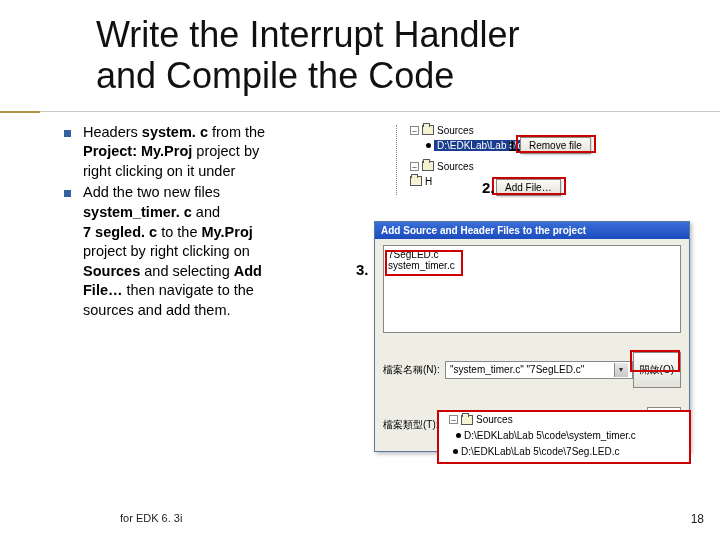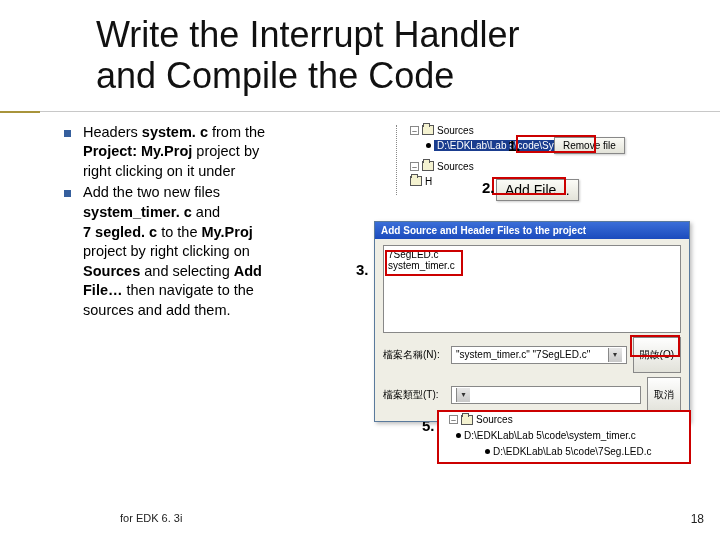--- a/index.html
+++ b/index.html
@@ -55,21 +55,21 @@
   .redbox1 { position:absolute; border:2px solid #c00; }
 
   .dialog {
     position: absolute; top: 98px; left: -8px; width: 316px;
     border: 1px solid #5a7a9c; background:#e8e6dc;
     box-shadow: 2px 2px 4px rgba(0,0,0,0.25);
   }
   .dlg-title { background: linear-gradient(#3a6ed8,#1b4bbd); color:#fff; font-size:10px; padding:3px 6px; font-weight:700; }
   .dlg-body { padding: 6px 8px 8px 8px; background:#efeee5; }
   .dlg-textbox { background:#fff; border:1px solid #888; height:88px; padding:3px 4px; font-size:10px; }
-  .dlg-listrow { display:flex; align-items:center; gap:6px; margin-top:4px; }
+  .dlg-listrow { display:flex; align-items:center; margin-top:19px; }
   .dlg-label { width:62px; font-size:10px; }
   .dlg-input { flex:1; background:#fff; border:1px solid #888; height:18px; padding:1px 4px; font-size:10px; display:flex; align-items:center; justify-content:space-between;}
   .dlg-btn { height:36px; border:1px solid #888; background:linear-gradient(#fefefe,#e2e2da); font-size:10px; padding: 0 6px; display:inline-flex; align-items:center;}
   .car { font-size:8px; color:#333; }
 
   .panel3 { position: absolute; top: 288px; left: 56px; width: 252px; height: 52px; background:#fff; border:1px solid #bdbdbd;}
   .panel3 .tree-row { height:16px; }
 
   .stepnum { position:absolute; font-family: Verdana, sans-serif; font-size: 15px; font-weight:700; color:#000; }
 
@@ -134,26 +134,26 @@
       <div class="tree-row tree-indent1" style="margin-top:6px;">
         <span class="expander">–</span>
         <span class="folder-ic"></span>
         <span>Sources</span>
       </div>
       <div class="tree-row tree-indent1">
         <span class="folder-ic"></span>
         <span>H</span>
       </div>
 
-      <div style="position:absolute; top:14px; left:132px; background:linear-gradient(#fbfbf6,#e3e3d9); border:1px solid #888; padding:2px 8px; font-size:10px; box-shadow:1px 1px 2px rgba(0,0,0,0.2);margin-left:34px;">
+      <div style="position:absolute; top:14px; left:132px; background:linear-gradient(#fbfbf6,#e3e3d9); border:1px solid #888; padding:2px 8px; font-size:10px; box-shadow:1px 1px 2px rgba(0,0,0,0.2);">
         <span>Remove file</span>
       </div>
       <div class="redbox1" style="top:12px; left:128px; width:80px; height:18px;"></div>
 
-      <div style="position:absolute; top:56px; left:108px; background:linear-gradient(#fbfbf6,#e3e3d9); border:1px solid #888; padding:2px 8px; font-size:14px; box-shadow:1px 1px 2px rgba(0,0,0,0.2);">
+      <div style="position:absolute; top:56px; left:108px; background:linear-gradient(#fbfbf6,#e3e3d9); border:1px solid #888; padding:2px 8px; font-size:10px; box-shadow:1px 1px 2px rgba(0,0,0,0.2);">
         <span class="add-file-line">
             <span>Add File…</span>
           </span>
       </div>
       <div class="redbox1" style="top:54px; left:104px; width:74px; height:18px;"></div>
 
       <div class="tree-connector" style="top:2px; left:8px; height:70px;"></div>
     </div>
 
     <div class="stepnum" style="top:14px; left:126px;">1.</div>
@@ -203,21 +203,21 @@
     <div class="panel3">
       <div class="tree-row" style="padding-left:10px;">
         <span class="expander">–</span>
         <span class="folder-ic"></span>
         <span>Sources</span>
       </div>
       <div class="tree-row" style="padding-left:17px;">
         <span class="dot-ic"></span>
         <span>D:\EDKLab\Lab 5\code\system_timer.c</span>
       </div>
-      <div class="tree-row" style="padding-left:46px;">
+      <div class="tree-row" style="padding-left:14px;">
         <span class="dot-ic"></span>
         <span>D:\EDKLab\Lab 5\code\7Seg.LED.c</span>
       </div>
       <div class="redbox1" style="top:-2px; left:-2px; width:254px; height:54px;"></div>
     </div>
 
   </div>
 </div>
 
 <div class="footnote">for EDK 6. 3i</div>

